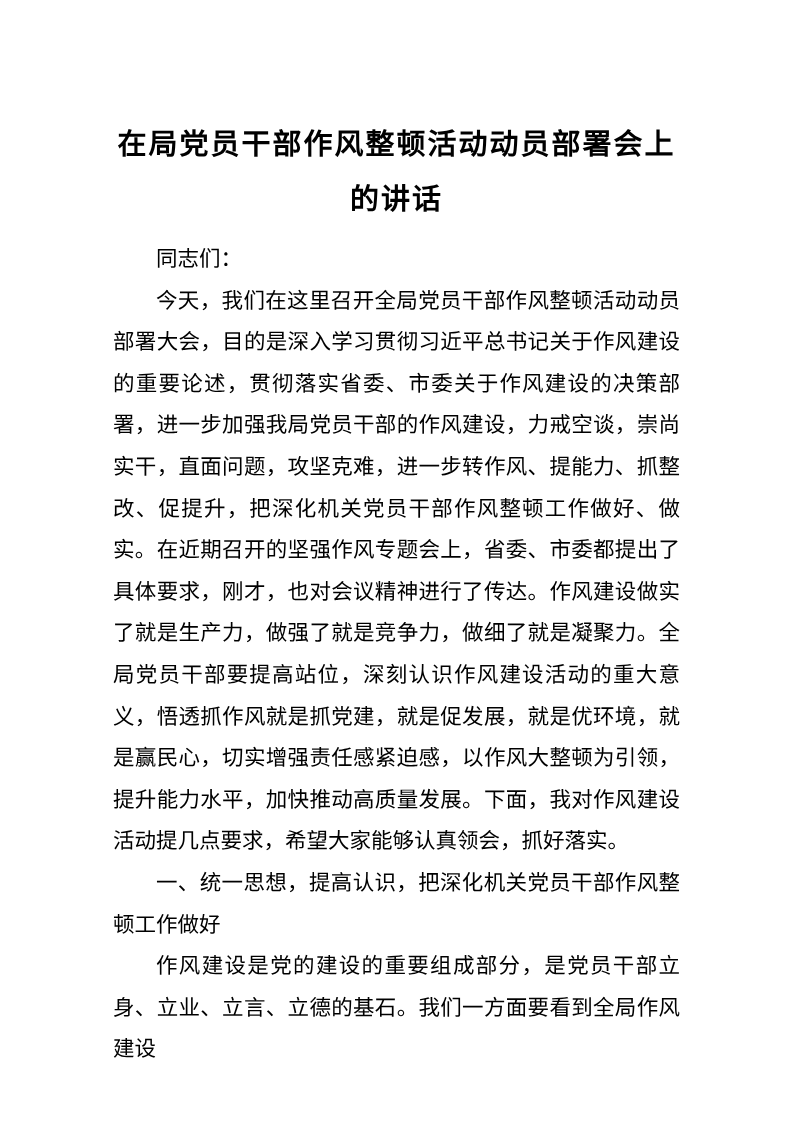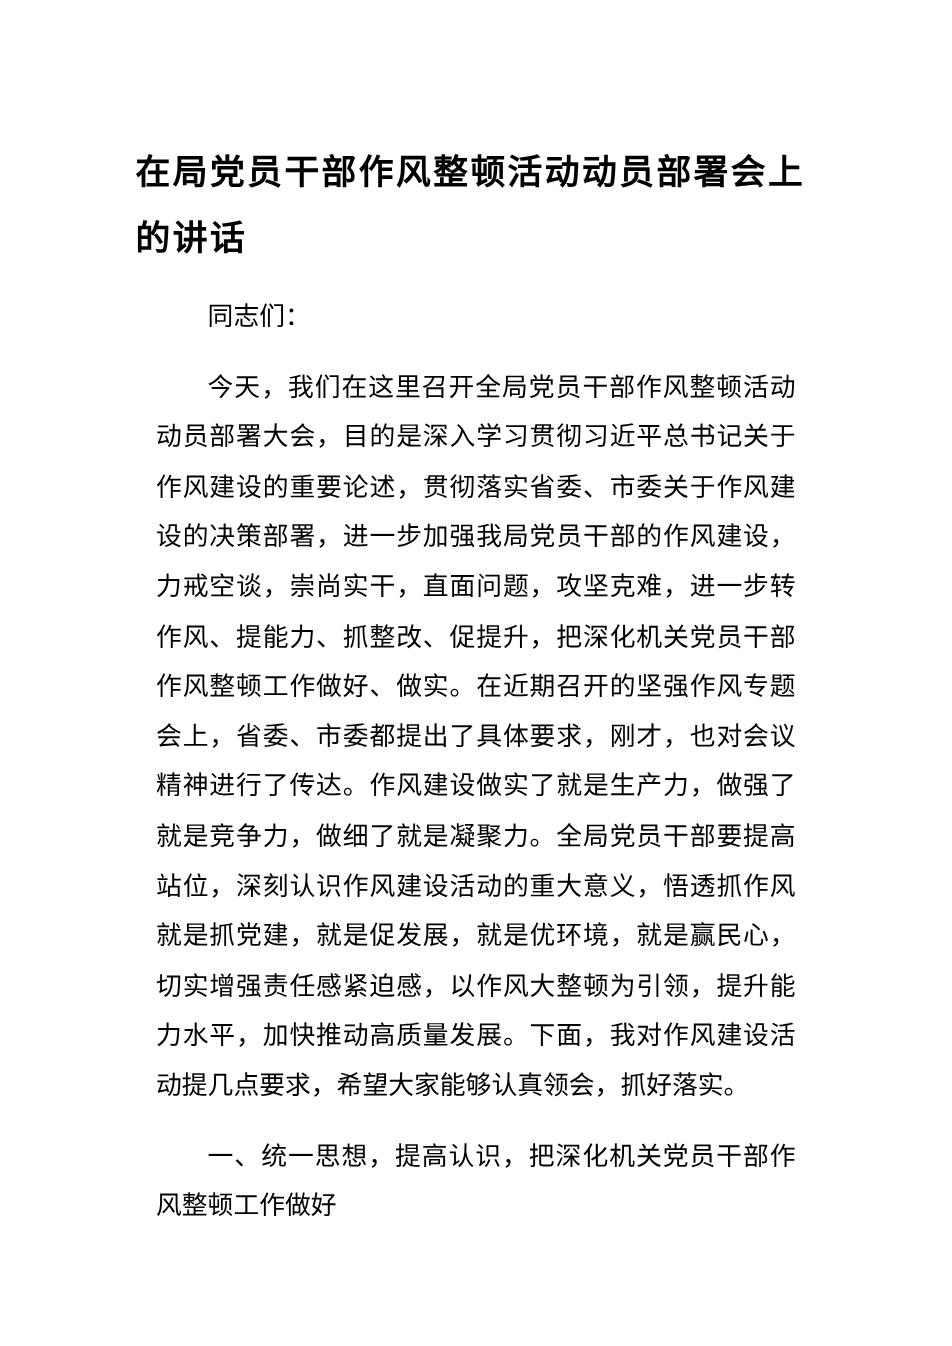--- a/index.html
+++ b/index.html
@@ -17,46 +17,49 @@
     padding: 117px 113px 0 113px;
     overflow: hidden;
     color: #000000;
     font-family: "Liberation Serif", "DejaVu Serif", serif;
   }
   .doc-title {
     margin: 0;
     font-size: 29px;
     font-weight: bold;
     line-height: 55px;
+    text-align: center;
     letter-spacing: 2px;
     color: #000000;
   }
   .doc-body {
     margin-top: 13px;
     font-size: 21.5px;
     line-height: 41.6px;
     text-align: justify;
     text-justify: inter-ideograph;
     color: #000000;
   }
   .doc-body p {
-    margin: 17px;
+    margin: 0;
     padding: 0;
     text-indent: 2em;
     text-align: justify;
     text-align-last: left;
     word-break: break-all;
+    font-family: Liberation Mono, monospace;
   }
 </style>
 </head>
 <body>
 
 <div class="page">
   <h1 class="doc-title">
     <span>在局党员干部作风整顿活动动员部署会上</span><br>
     <span>的讲话</span>
   </h1>
   <div class="doc-body">
     <p>同志们：</p>
     <p>今天，我们在这里召开全局党员干部作风整顿活动动员部署大会，目的是深入学习贯彻习近平总书记关于作风建设的重要论述，贯彻落实省委、市委关于作风建设的决策部署，进一步加强我局党员干部的作风建设，力戒空谈，崇尚实干，直面问题，攻坚克难，进一步转作风、提能力、抓整改、促提升，把深化机关党员干部作风整顿工作做好、做实。在近期召开的坚强作风专题会上，省委、市委都提出了具体要求，刚才，也对会议精神进行了传达。作风建设做实了就是生产力，做强了就是竞争力，做细了就是凝聚力。全局党员干部要提高站位，深刻认识作风建设活动的重大意义，悟透抓作风就是抓党建，就是促发展，就是优环境，就是赢民心，切实增强责任感紧迫感，以作风大整顿为引领，提升能力水平，加快推动高质量发展。下面，我对作风建设活动提几点要求，希望大家能够认真领会，抓好落实。</p>
     <p>一、统一思想，提高认识，把深化机关党员干部作风整顿工作做好</p>
+    <p>作风建设是党的建设的重要组成部分，是党员干部立身、立业、立言、立德的基石。我们一方面要看到全局作风建设</p>
   </div>
 </div>
 
 </body></html>

